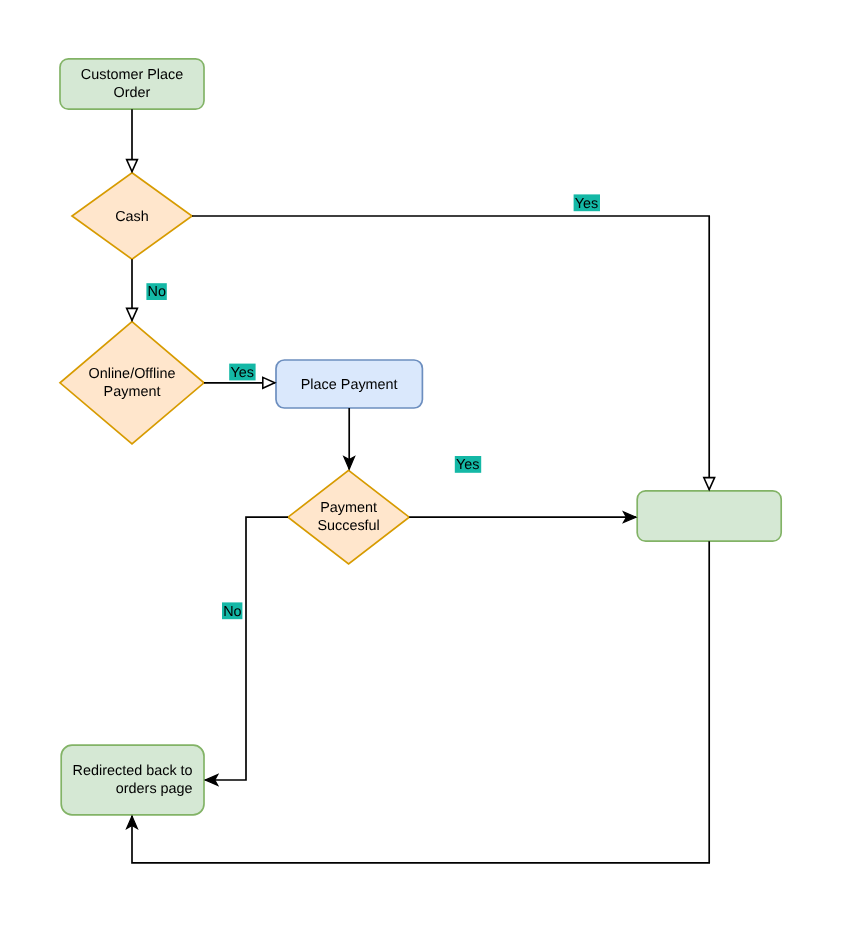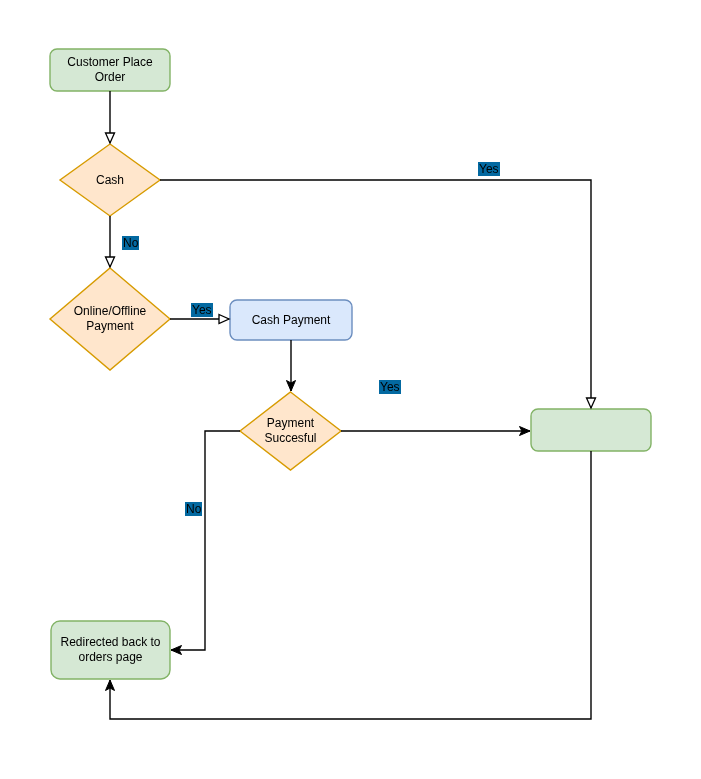--- a/index.html
+++ b/index.html
@@ -30,21 +30,21 @@
     line-height: 15px;
     color: #000000;
     white-space: pre-line;
     pointer-events: none;
   }
   .edge-label {
     position: absolute;
     font-size: 12px;
     line-height: 14px;
     color: #000000;
-    background: #0369a1;
+    background: #14b8a6;
     padding: 0 1px;
     pointer-events: none;
   }
 </style>
 </head>
 <body>
 
 <div class="canvas">
 
   <svg width="701" height="779" viewBox="0 0 701 779">
@@ -77,24 +77,24 @@
       <path d="M240,431 L205,431 L205,650 L171,650" marker-end="url(#arrowFilled)"></path>
       <path d="M591,451 L591,719 L110,719 L110,680" marker-end="url(#arrowFilled)"></path>
     </g>
   </svg>
 
   <div class="node-label" style="left:50px;top:49px;width:120px;height:42px;">Customer Place
 Order</div>
   <div class="node-label" style="left:60px;top:144px;width:100px;height:72px;text-align:center;">Cash</div>
   <div class="node-label" style="left:50px;top:268px;width:120px;height:102px;">Online/Offline
 Payment</div>
-  <div class="node-label" style="left:230px;top:300px;width:122px;height:40px;">Cash Payment</div>
+  <div class="node-label" style="left:230px;top:300px;width:122px;height:40px;">Place Payment</div>
   <div class="node-label" style="left:240px;top:392px;width:101px;height:78px;">Payment
 Succesful</div>
-  <div class="node-label" style="left:51px;top:621px;width:119px;height:58px;">Redirected back to
+  <div class="node-label" style="left:51px;top:621px;width:119px;height:58px;text-align:right;">Redirected back to
 orders page</div>
 
   <span class="edge-label" style="left:478px;top:162px;">Yes</span>
   <span class="edge-label" style="left:122px;top:236px;">No</span>
   <span class="edge-label" style="left:191px;top:303px;">Yes</span>
   <span class="edge-label" style="left:379px;top:380px;">Yes</span>
   <span class="edge-label" style="left:185px;top:502px;">No</span>
 
 </div>
 

